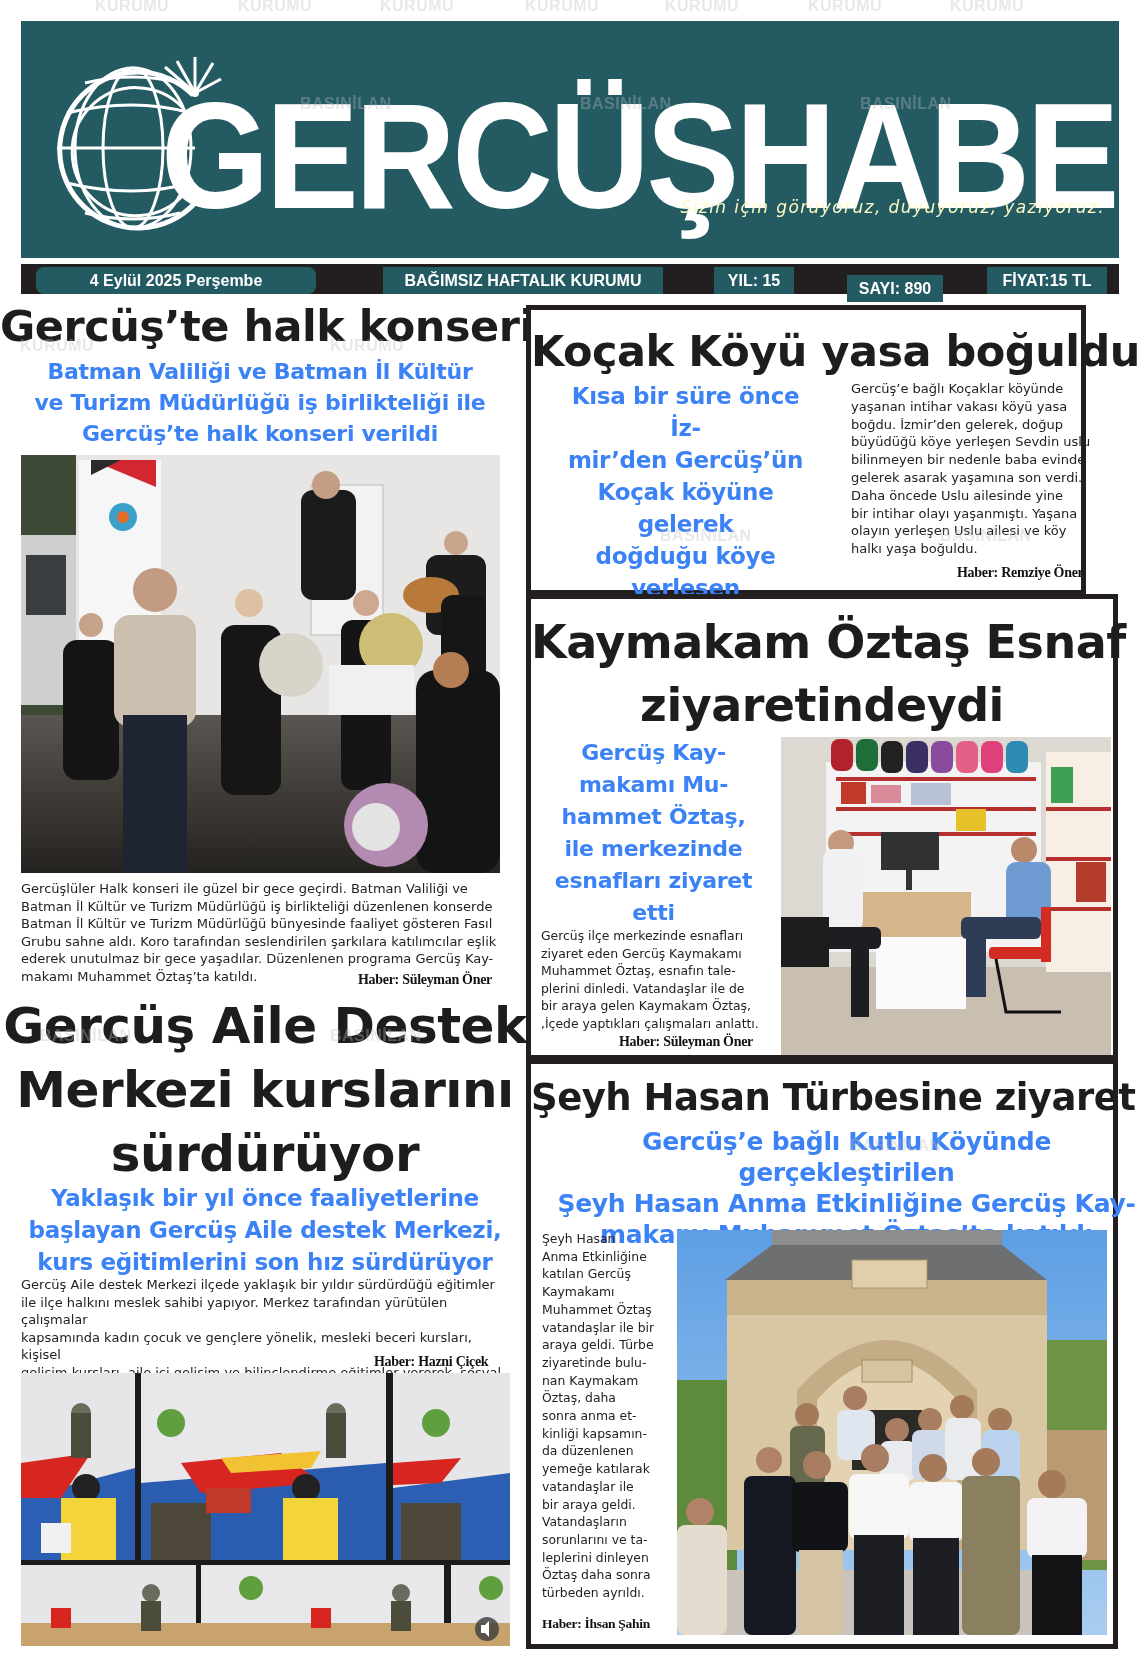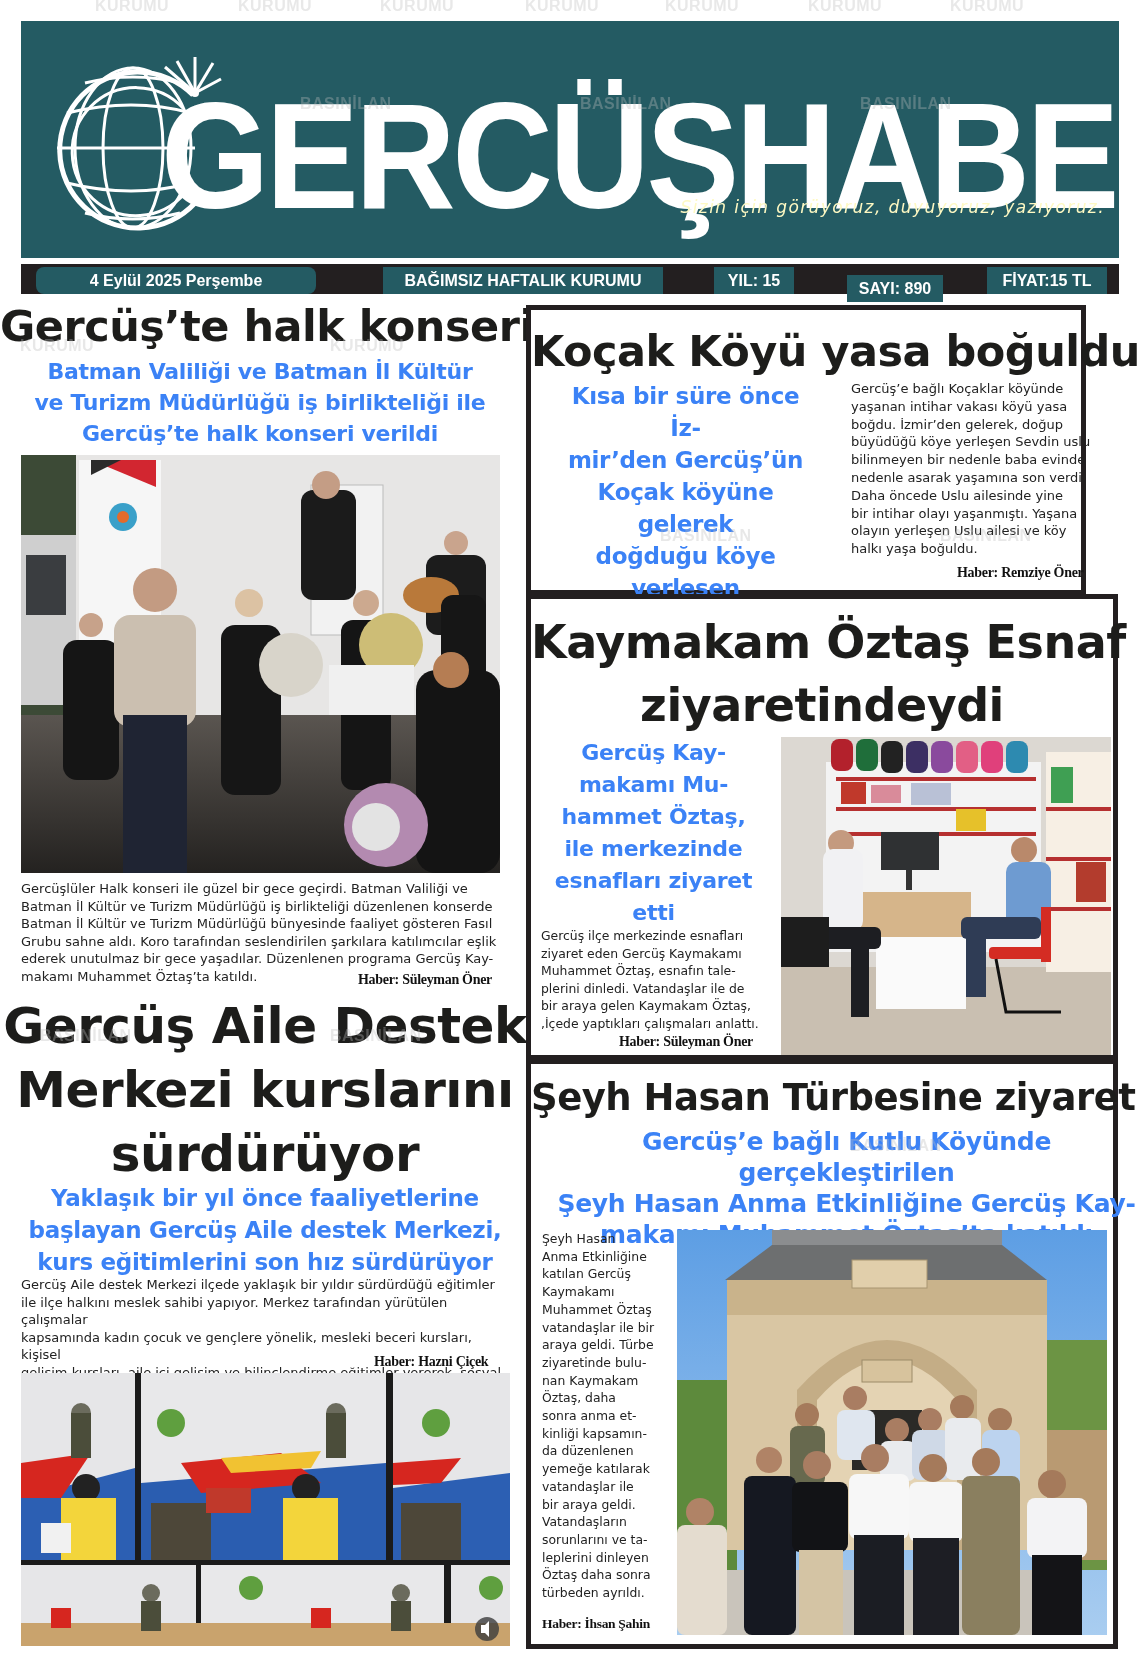--- a/index.html
+++ b/index.html
@@ -211,21 +211,21 @@
     <div>doğduğu köye yerleşen</div>
     <div>Sevdin Uslu hayatına</div>
     <div>son verdi</div>
   </div>
   <div class="abs body-text" style="left:320px;top:70px;width:260px;font-size:13px;line-height:17.8px;">
     <div>Gercüş’e bağlı Koçaklar köyünde</div>
     <div>yaşanan intihar vakası köyü yasa</div>
     <div>boğdu. İzmir’den gelerek, doğup</div>
     <div>büyüdüğü köye yerleşen Sevdin uslu</div>
     <div>bilinmeyen bir nedenle baba evinde</div>
-    <div>nedenle asarak yaşamına son verdi.</div>
+    <div>gelerek asarak yaşamına son verdi.</div>
     <div>Daha öncede Uslu ailesinde yine</div>
     <div>bir intihar olayı yaşanmıştı. Yaşana</div>
     <div>olayın yerleşen Uslu ailesi ve köy</div>
     <div>halkı yaşa boğuldu.</div>
   </div>
   <div class="abs byline" style="left:426px;top:255px;font-size:14px;">Haber: Remziye Öner</div>
 </section>
 
 <section class="box" style="left:526px;top:594px;width:592px;height:466px;">
   <div class="abs headline" style="left:0;top:12px;width:582px;font-size:46px;line-height:63px;">

